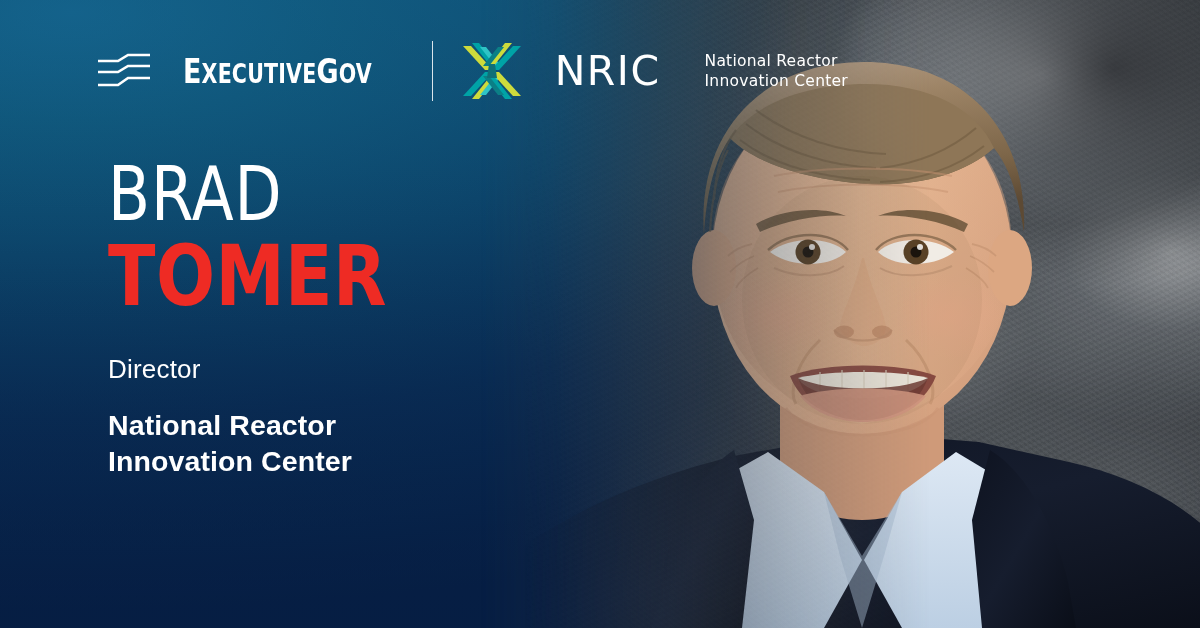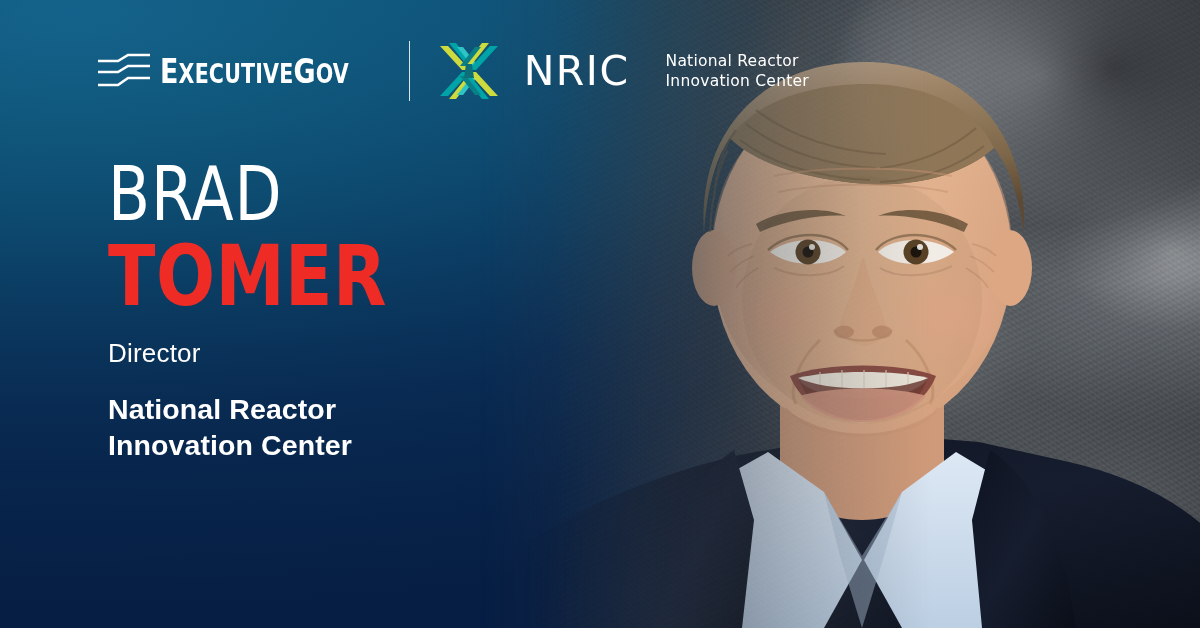--- a/index.html
+++ b/index.html
@@ -59,42 +59,42 @@
     background:radial-gradient(60% 60% at 70% 30%, rgba(22,24,28,.75) 0%, rgba(30,34,38,.45) 50%, rgba(40,44,48,0) 100%);
   }
 
   
   .header{
     position:absolute; left:96px; top:40px;
     display:flex; align-items:center; gap:0;
     z-index:6;
   }
 
-  .eg-logo{ display:flex; align-items:center; gap:8px; }
+  .eg-logo{ display:flex; align-items:center; gap:31px; }
   .eg-mark{ width:56px; height:36px; display:block; }
   .eg-word{
     color:#ffffff;
     font-family:"Liberation Sans Narrow","DejaVu Sans Condensed","Liberation Sans",sans-serif;
     font-size:34px; font-weight:700;
     letter-spacing:.2px;
     line-height:1;
     transform:scaleX(.88);
     transform-origin:left center;
     white-space:nowrap;
   }
   .eg-word .cap{ font-size:34px; }
   .eg-word .sc{ font-size:26px; }
 
   .divider{
     width:1px; height:60px;
     background:rgba(255,255,255,.85);
     margin:0 26px 0 34px;
   }
 
-  .nric-logo{ display:flex; align-items:center; gap:22px; }
+  .nric-logo{ display:flex; align-items:center; gap:30px; }
   .nric-mark{ width:66px; height:62px; display:block; }
   .nric-word{
     color:#ffffff;
     font-size:41px; font-weight:400;
     letter-spacing:1.5px; line-height:1;
     font-family:"DejaVu Sans","Liberation Sans",sans-serif;
   }
   .nric-tag{
     color:#ffffff;
     font-size:15.5px; font-weight:400;
@@ -122,21 +122,21 @@
     font-family:"Liberation Sans Narrow","DejaVu Sans Condensed","Liberation Sans",sans-serif;
     font-size:84px; font-weight:700;
     letter-spacing:.5px; line-height:1;
     transform:scaleX(.92); transform-origin:left center;
     margin-top:4px;
   }
   .role{
     color:#ffffff;
     font-size:26px; font-weight:400;
     letter-spacing:.2px;
-    margin-top:20px;
+    margin-top:36px;
   }
   .org{
     color:#ffffff;
     font-size:28.5px; font-weight:700;
     line-height:1.28;
     letter-spacing:.1px;
     margin-top:22px;
   }
 
   

